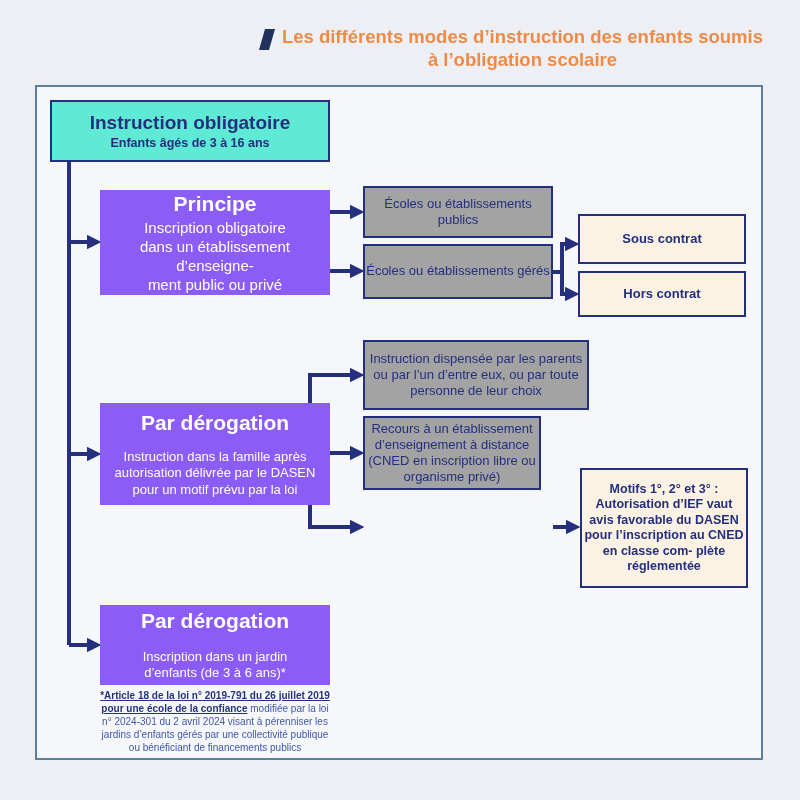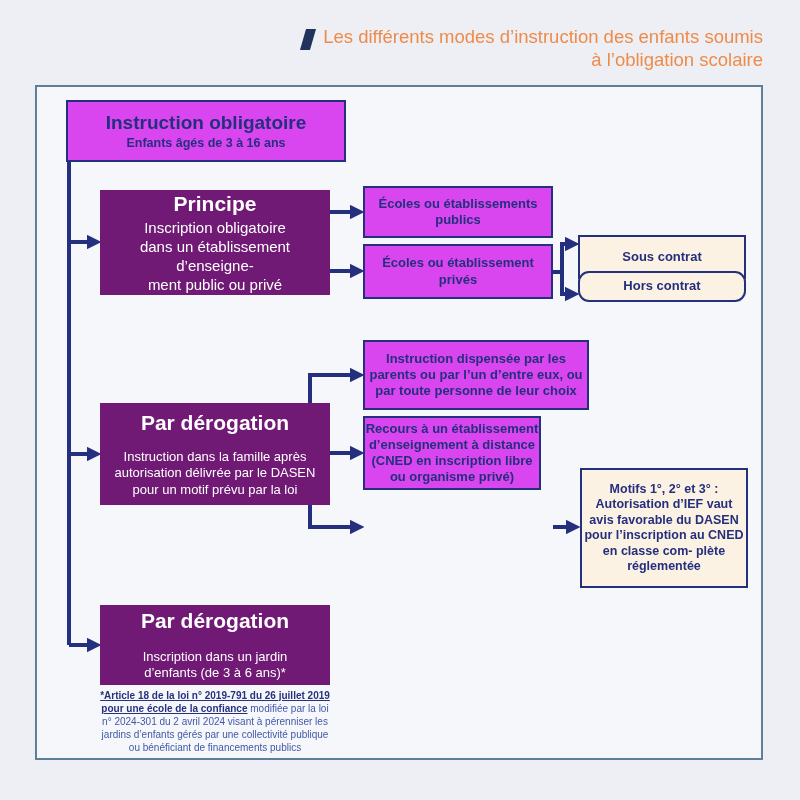--- a/index.html
+++ b/index.html
@@ -20,23 +20,23 @@
     display: flex; justify-content: flex-end; align-items: flex-start;
   }
   .slash {
     width: 10px; height: 21px;
     background: #21325c;
     transform: skewX(-16deg);
     margin: 3px 10px 0 0;
     flex: 0 0 auto;
   }
   .page-title {
-    font-size: 18.5px; line-height: 1.22; font-weight: 400;
+    font-size: 18.5px; line-height: 1.22; font-weight: 700;
     color: #ef8b49;
-    text-align: right;
+    text-align: center;
     white-space: pre-line;
   }
 
   
   .panel {
     position: absolute;
     left: 35px; top: 85px; width: 728px; height: 675px;
     background: #f6f7fb;
     border: 2px solid #5e7f9a;
   }
@@ -47,61 +47,60 @@
   
   .box {
     position: absolute;
     display: flex; flex-direction: column;
     align-items: center; justify-content: center;
     text-align: center;
   }
 
   .root-box {
     left: 50px; top: 100px; width: 280px; height: 62px;
-    background: #d946ef;
+    background: #5eead4;
     border: 2px solid #242f7d;
-    margin-left: 16px;
   }
   .root-box .ttl { font-size: 19px; font-weight: 700; line-height: 1.15; }
   .root-box .sub { font-size: 12.5px; font-weight: 600; margin-top: 2px; }
 
   .blue-box {
-    background: #701a75;
+    background: #8b5cf6;
     color: #ffffff;
   }
   .blue-box .ttl { font-weight: 700; }
   .blue-box .bdy { font-weight: 500; white-space: pre-line; }
 
   .principle-box { left: 100px; top: 190px; width: 230px; height: 105px; }
   .principle-box .ttl { font-size: 21px; line-height: 1.2; }
   .principle-box .bdy { font-size: 15px; line-height: 1.27; margin-top: 2px; }
 
   .derog-mid-box { left: 100px; top: 403px; width: 230px; height: 102px; }
   .derog-mid-box .ttl { font-size: 21px; line-height: 1.2; }
   .derog-mid-box .bdy { font-size: 13px; line-height: 1.27; margin-top: 14px; }
 
   .derog-bot-box { left: 100px; top: 605px; width: 230px; height: 80px; }
   .derog-bot-box .ttl { font-size: 21px; line-height: 1.2; }
   .derog-bot-box .bdy { font-size: 13px; line-height: 1.27; margin-top: 15px; }
 
   .pink-box {
-    background: #d946ef;
+    background: #a3a3a3;
     border: 2px solid #242f7d;
-    font-size: 13px; font-weight: 700; line-height: 1.24;
+    font-size: 13px; font-weight: 400; line-height: 1.24;
   }
   .cream-box {
     background: #fcf2e4;
     border: 2px solid #242f7d;
     font-size: 13px; font-weight: 600; line-height: 1.24;
   }
 
   .out-public  { left: 363px; top: 186px; width: 190px; height: 52px; }
   .out-private { left: 363px; top: 244px; width: 190px; height: 55px; }
-  .contract-sous { left: 578px; top: 235px; width: 168px; height: 44px; text-align: center; }
-  .contract-hors { left: 578px; top: 271px; width: 168px; height: 31px; border-radius: 11px; }
+  .contract-sous { left: 578px; top: 214px; width: 168px; height: 50px; text-align: center; }
+  .contract-hors { left: 578px; top: 271px; width: 168px; height: 46px; }
 
   .opt-a { left: 363px; top: 340px; width: 226px; height: 70px; }
   .opt-b { left: 363px; top: 416px; width: 178px; height: 74px; }
   .opt-c { left: 363px; top: 496px; width: 190px; height: 62px; }
   .motifs-box { left: 580px; top: 468px; width: 168px; height: 120px; font-size: 12.5px; }
 
   
   .footnote {
     position: absolute;
     left: 84px; top: 689px; width: 262px;
@@ -168,21 +167,21 @@
   <div class="box blue-box principle-box">
     <div class="ttl">Principe</div>
     <div class="bdy">Inscription obligatoire
 dans un établissement d’enseigne-
 ment public ou privé</div>
   </div>
 
   <div class="box pink-box pre out-public">Écoles ou
 établissements publics</div>
   <div class="box pink-box pre out-private">Écoles ou
-établissement privés</div>
+établissements gérés</div>
 
   <div class="box cream-box pre contract-sous">Sous contrat</div>
   <div class="box cream-box pre contract-hors">Hors contrat</div>
 
   <div class="box blue-box derog-mid-box">
     <div class="ttl">Par dérogation</div>
     <div class="bdy">Instruction dans la famille après
 autorisation délivrée par le DASEN
 pour un motif prévu par la loi</div>
   </div>

